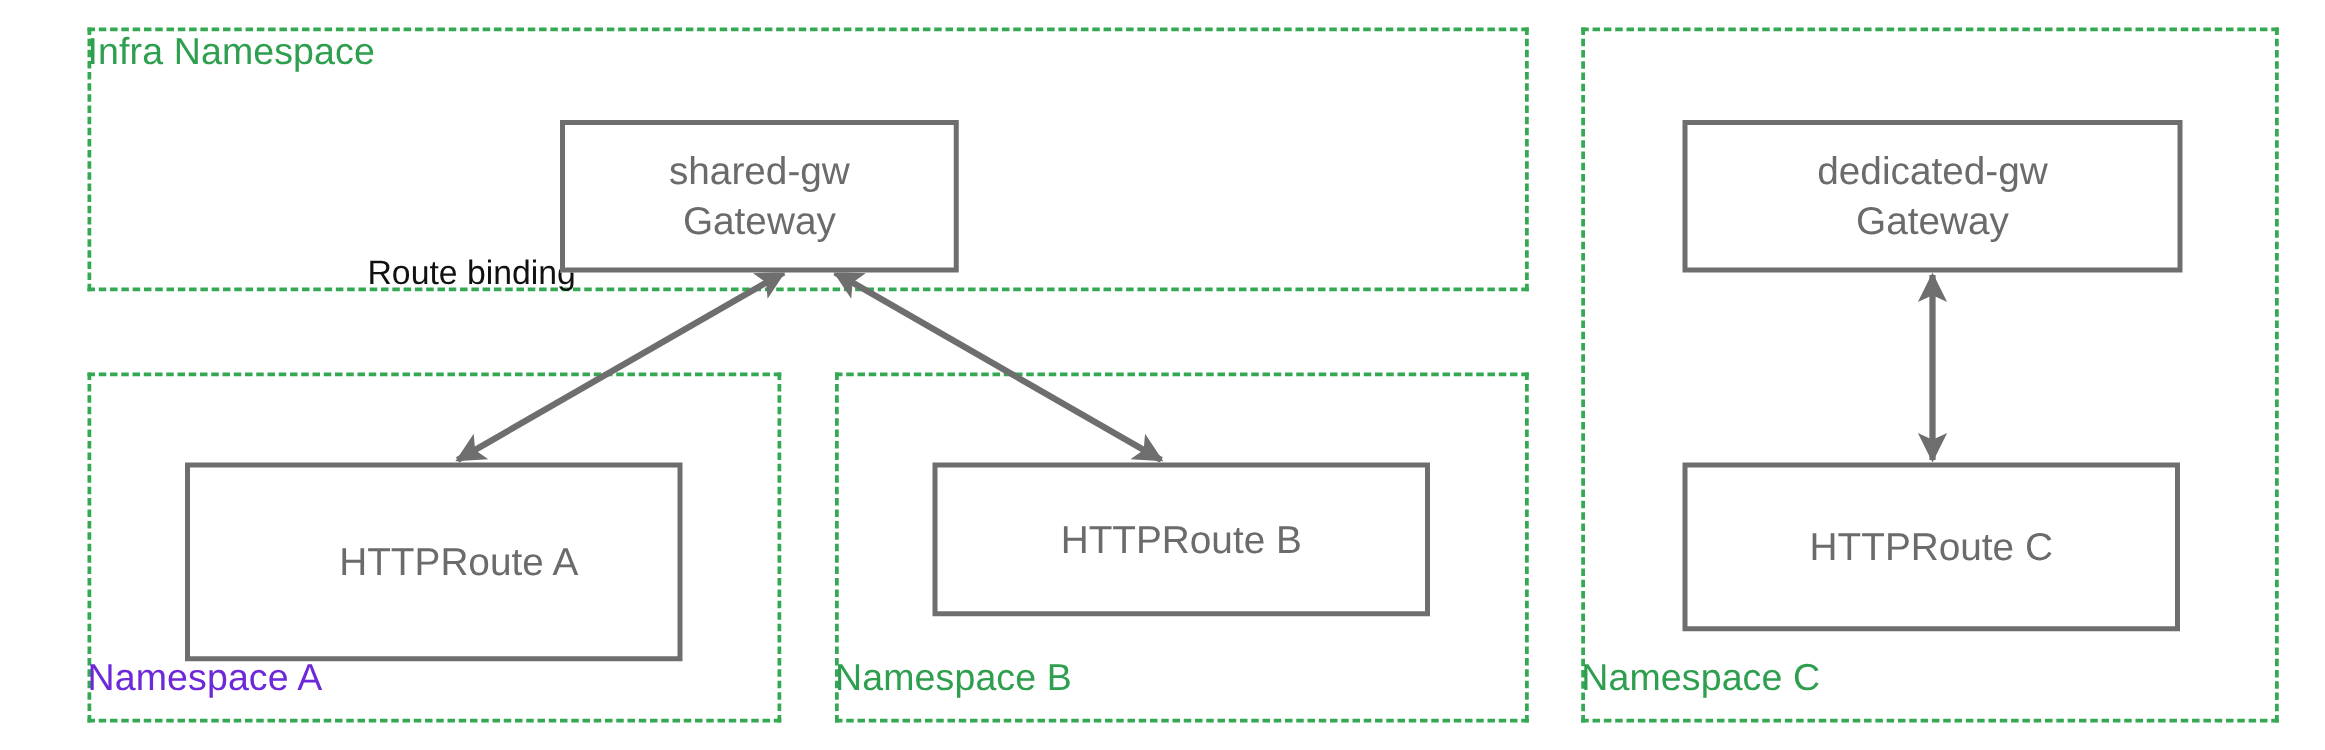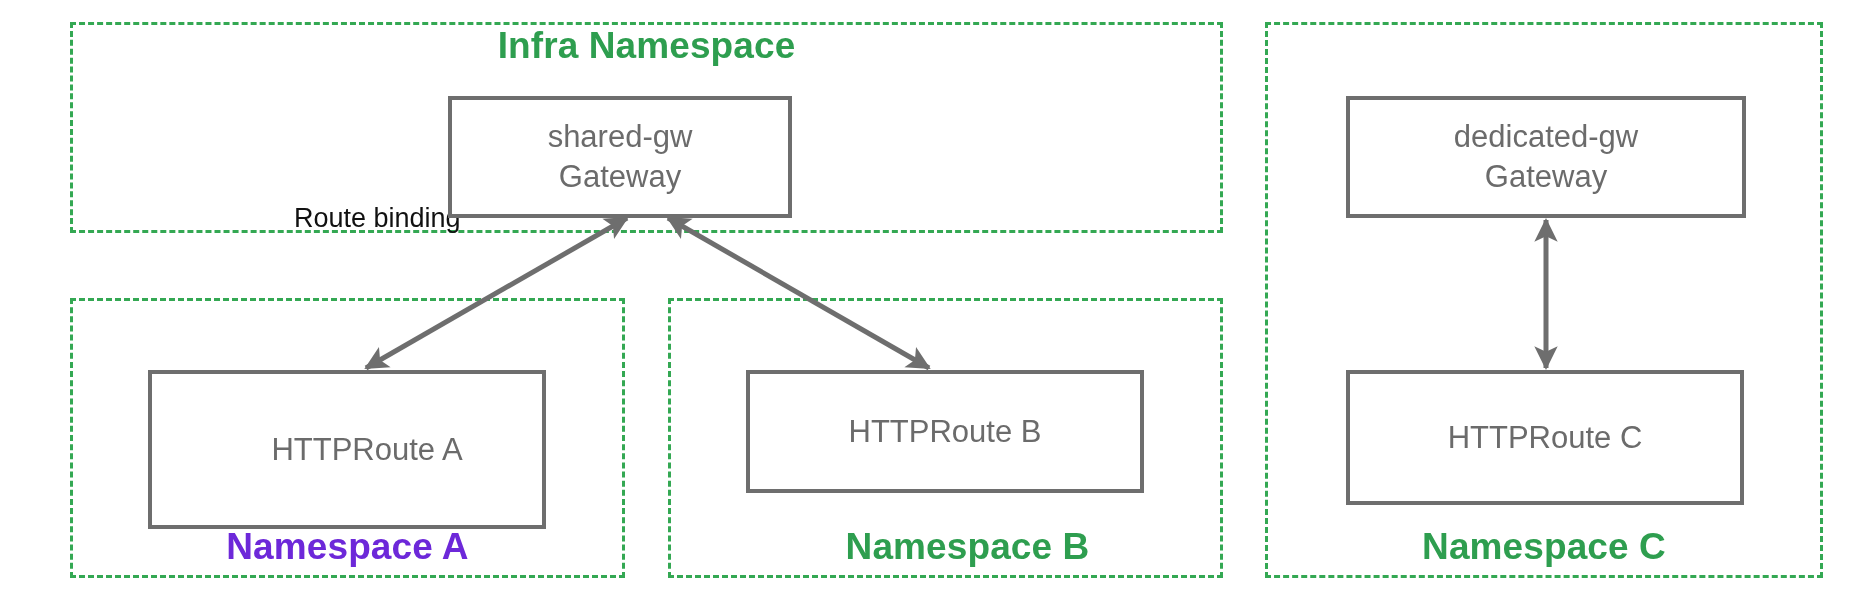--- a/index.html
+++ b/index.html
@@ -20,25 +20,24 @@
   }
   .ns-box {
     position: absolute;
     border: 3px dashed #34a853;
     box-sizing: border-box;
     background: transparent;
   }
   .ns-label {
     position: absolute;
     color: #2e9e4f;
-    font-weight: bold;
-    font-size: 37px;
+    font-weight: normal;
+    font-size: 30px;
     letter-spacing: 0.1px;
     white-space: nowrap;
-    text-align: center;
     font-family: "Liberation Sans", sans-serif;
   }
   .node-box {
     position: absolute;
     border: 4px solid #6e6e6e;
     background: #ffffff;
     box-sizing: border-box;
     display: flex;
     align-items: center;
     justify-content: center;
@@ -93,21 +92,21 @@
         <path d="M 0.5 0.6 L 11.4 6 L 0.5 11.4 L 3.0 6 Z" fill="#6e6e6e"></path>
       </marker>
     </defs>
     <line id="edge-shared-a" stroke="#6e6e6e" stroke-width="5" marker-start="url(#arrow-start)" marker-end="url(#arrow-end)" x1="627" y1="218" x2="366" y2="368"></line>
     <line id="edge-shared-b" stroke="#6e6e6e" stroke-width="5" marker-start="url(#arrow-start)" marker-end="url(#arrow-end)" x1="668" y1="218" x2="929" y2="368"></line>
     <line id="edge-dedicated-c" stroke="#6e6e6e" stroke-width="5" marker-start="url(#arrow-start)" marker-end="url(#arrow-end)" x1="1546" y1="220" x2="1546" y2="368"></line>
   </svg>
 
   <div class="edge-label" id="route-binding-label" style="left: 294px; top: 203px; color: rgb(17, 17, 17);">Route binding</div>
 
-  <div class="node-box" id="node-shared-gw" style="left: 448px; top: 96px; width: 344px; height: 122px; border-color: rgb(110, 110, 110);">
+  <div class="node-box" id="node-shared-gw" style="left: 448px; top: 96px; width: 319px; height: 122px; border-color: rgb(110, 110, 110);">
     <span class="node-label" style="color: rgb(107, 107, 107);">shared-gw
 Gateway</span>
   </div>
 
   <div class="node-box" id="node-dedicated-gw" style="left: 1346px; top: 96px; width: 400px; height: 122px; border-color: rgb(110, 110, 110);">
     <span class="node-label" style="color: rgb(107, 107, 107);">dedicated-gw
 Gateway</span>
   </div>
 
   <div class="node-box" id="node-httproute-a" style="left: 148px; top: 370px; width: 398px; height: 159px; border-color: rgb(110, 110, 110); padding-left: 40px;">

